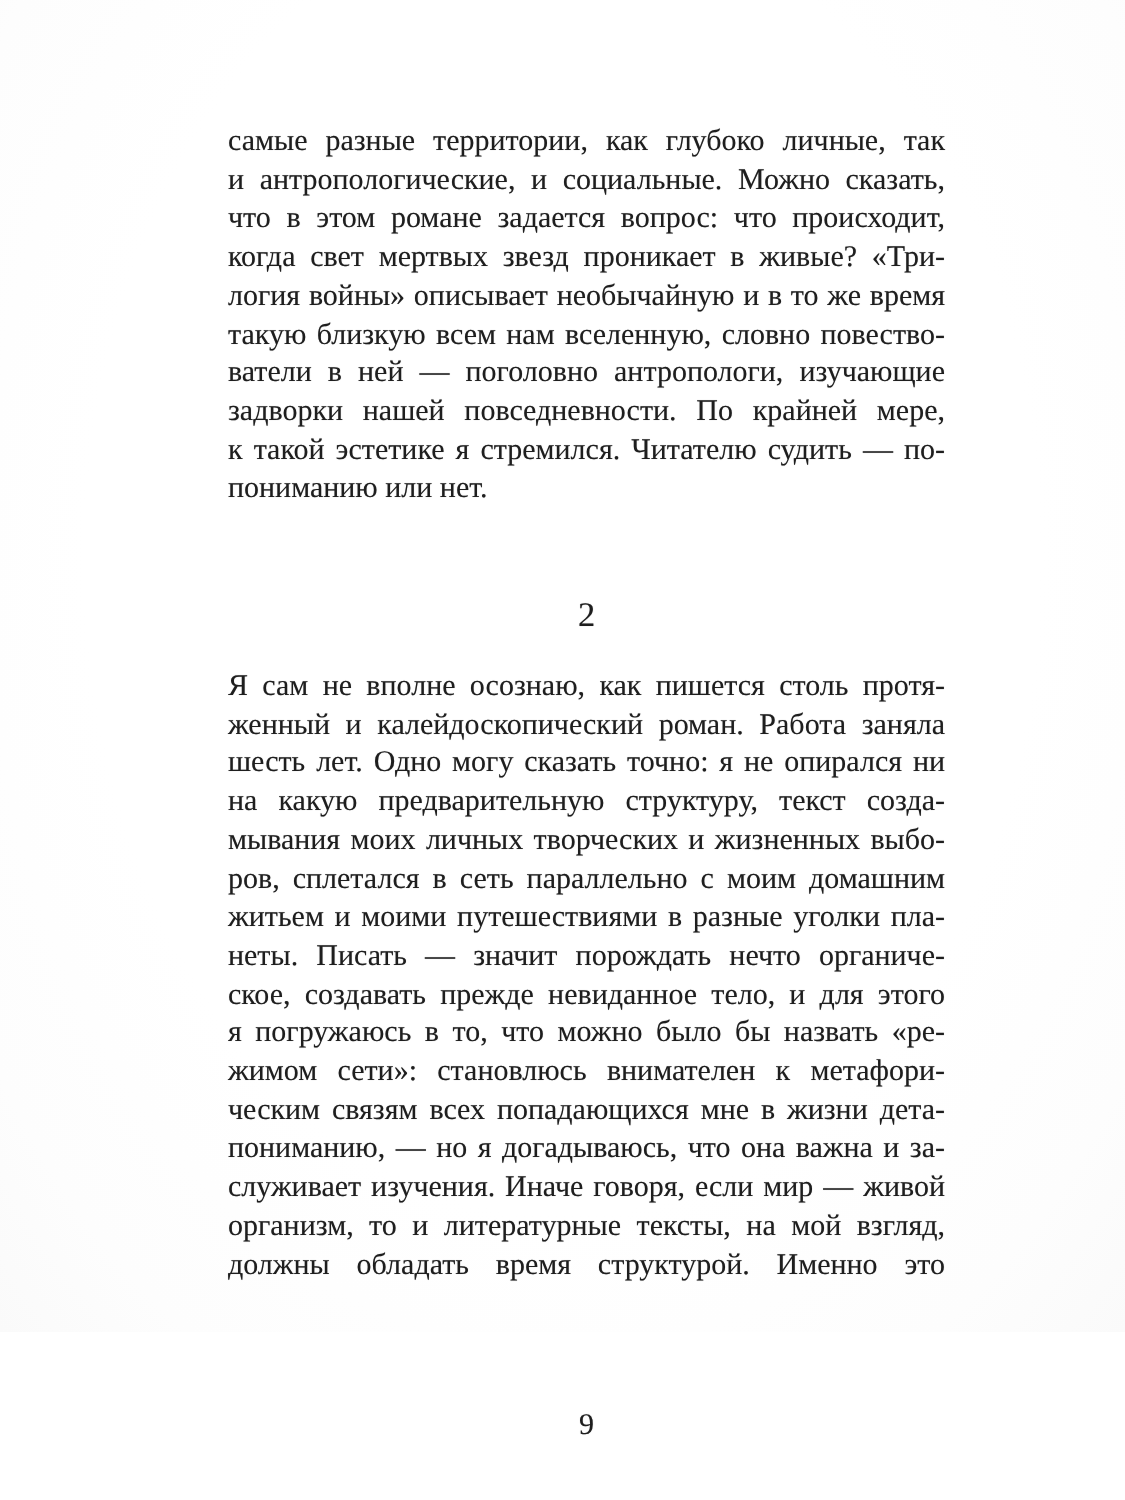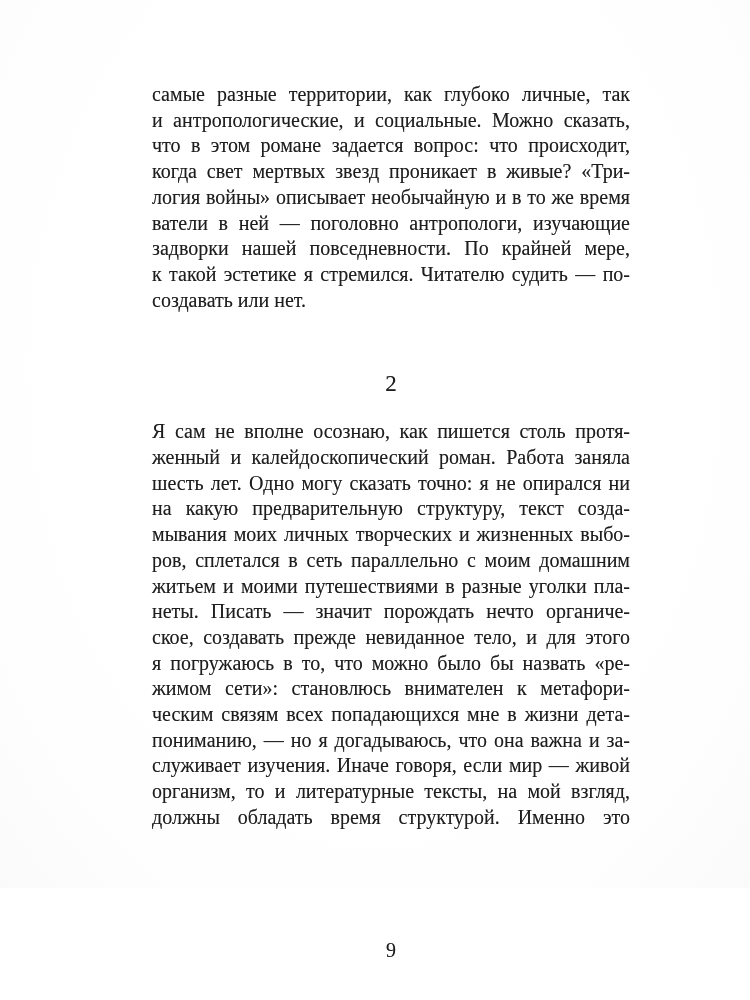--- a/index.html
+++ b/index.html
@@ -66,24 +66,25 @@
 
 <div class="book-page">
   <div class="text-block">
 
     <div class="para para-1">
       <div class="line">самые разные территории, как глубоко личные, так</div>
       <div class="line">и антропологические, и социальные. Можно сказать,</div>
       <div class="line">что в этом романе задается вопрос: что происходит,</div>
       <div class="line">когда свет мертвых звезд проникает в живые? «Три-</div>
       <div class="line">логия войны» описывает необычайную и в то же время</div>
+      <div class="line">такую близкую всем нам вселенную, словно повество-</div>
       <div class="line">ватели в ней — поголовно антропологи, изучающие</div>
       <div class="line">задворки нашей повседневности. По крайней мере,</div>
       <div class="line">к такой эстетике я стремился. Читателю судить — по-</div>
-      <div class="line short">создавать или нет.</div>
+      <div class="line short">пониманию или нет.</div>
     </div>
 
     <div class="section-heading">2</div>
 
     <div class="para para-2">
       <div class="line">Я сам не вполне осознаю, как пишется столь протя-</div>
       <div class="line">женный и калейдоскопический роман. Работа заняла</div>
       <div class="line">шесть лет. Одно могу сказать точно: я не опирался ни</div>
       <div class="line">на какую предварительную структуру, текст созда-</div>
       <div class="line">мывания моих личных творческих и жизненных выбо-</div>

